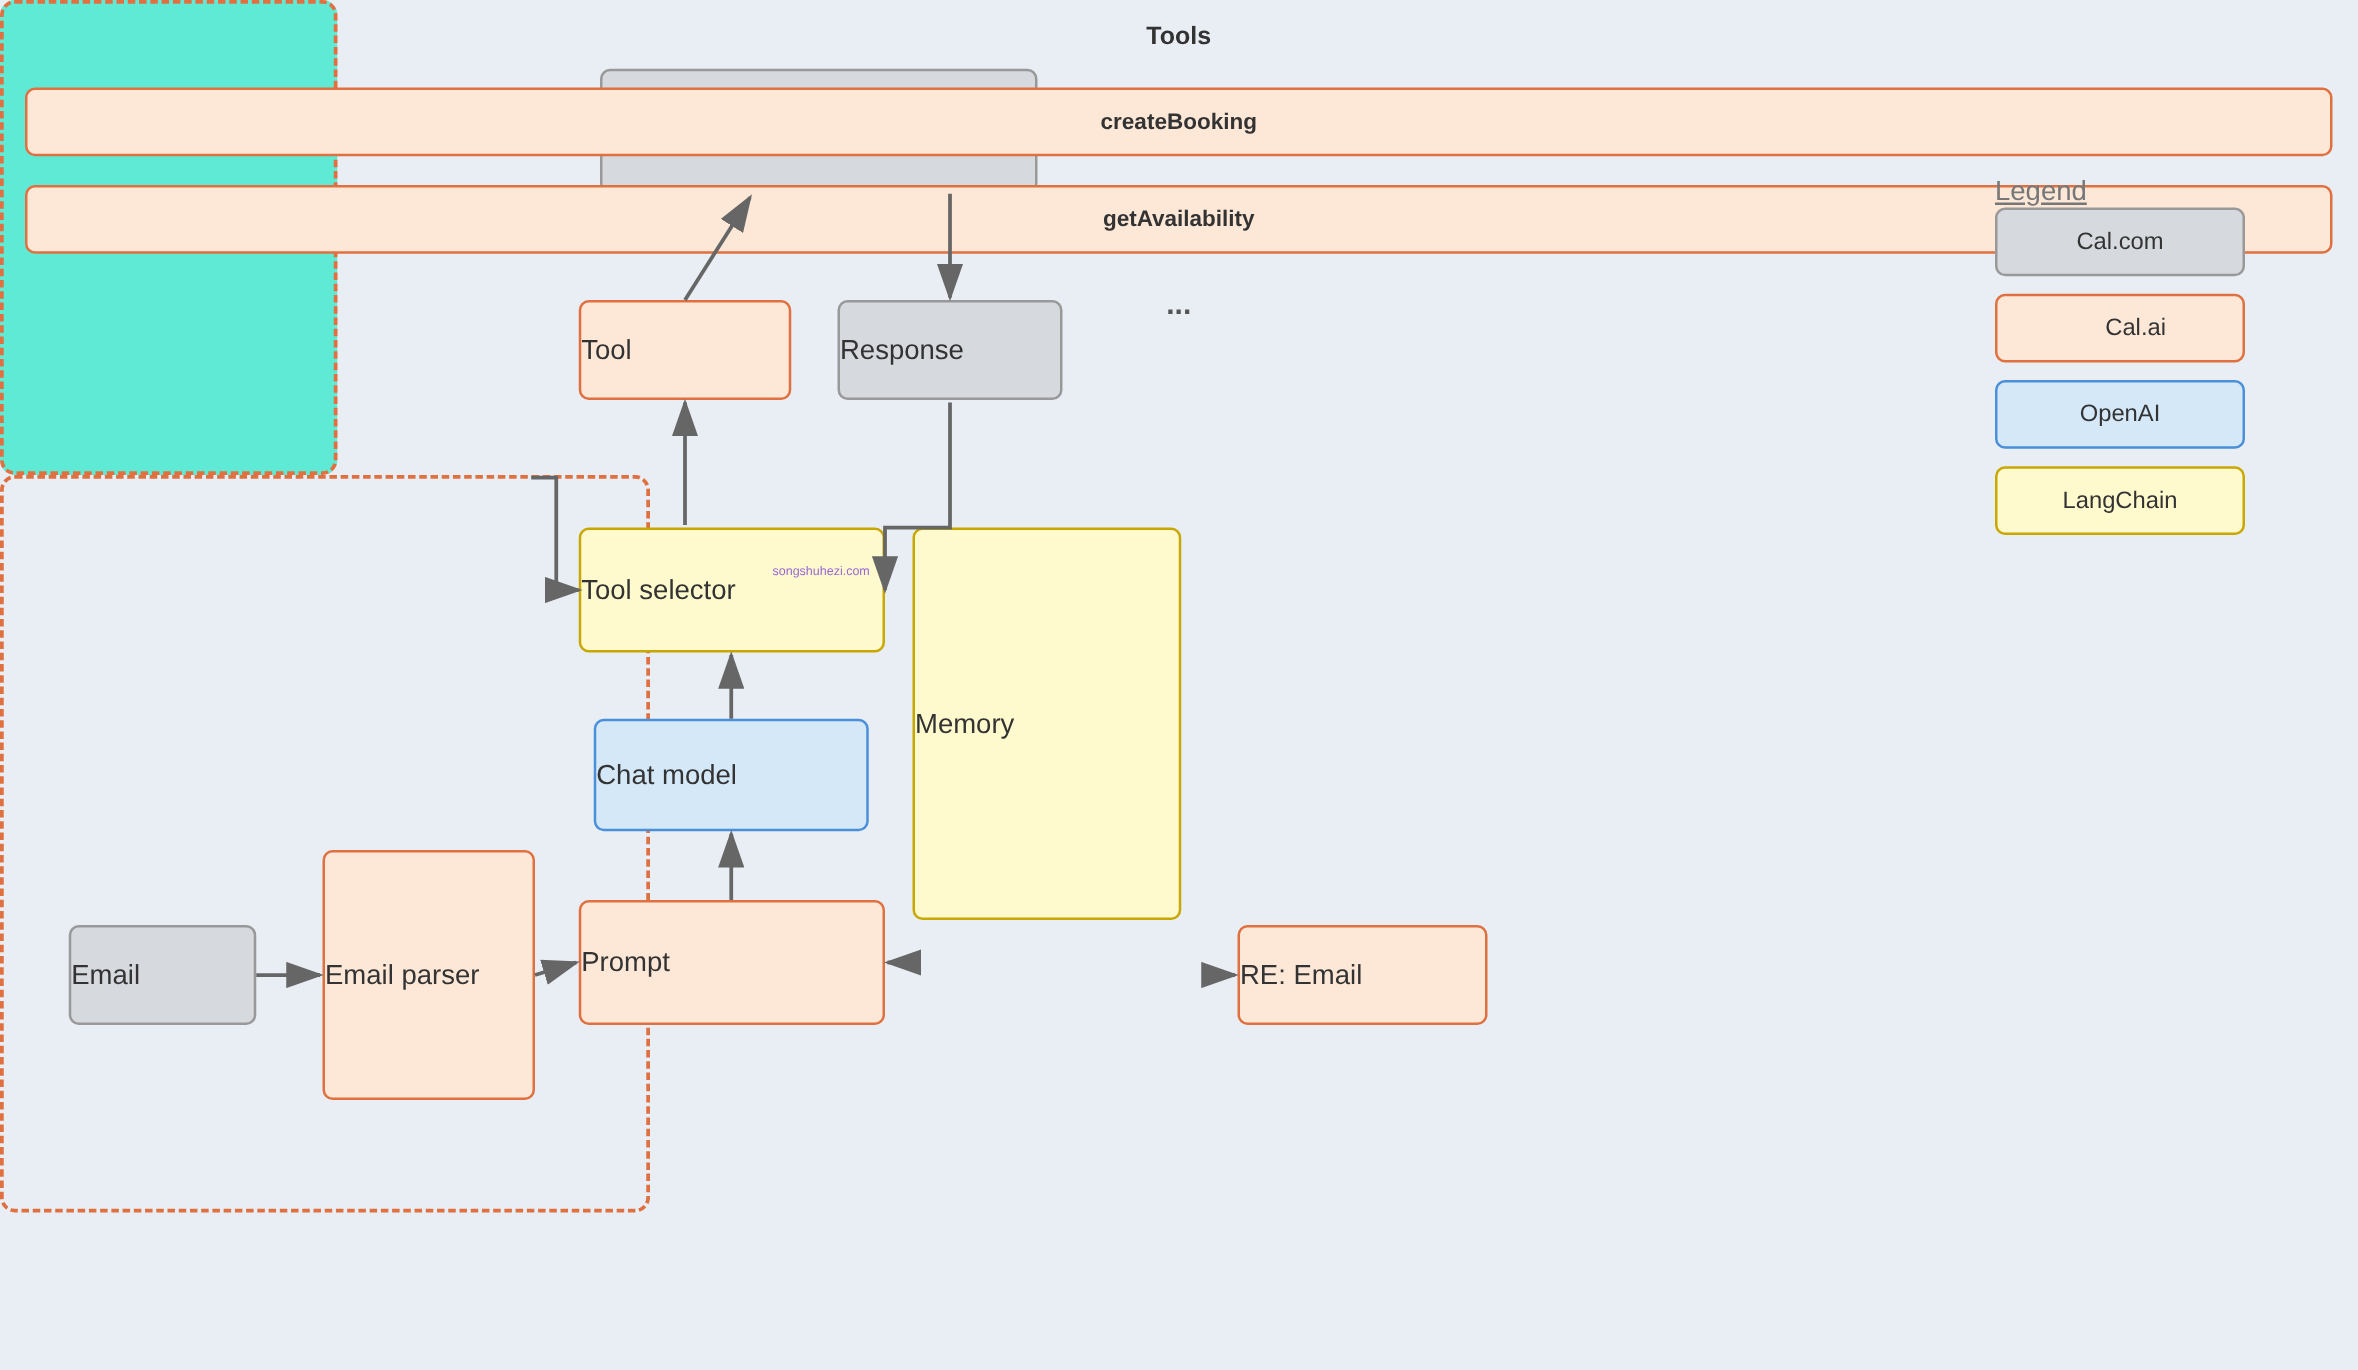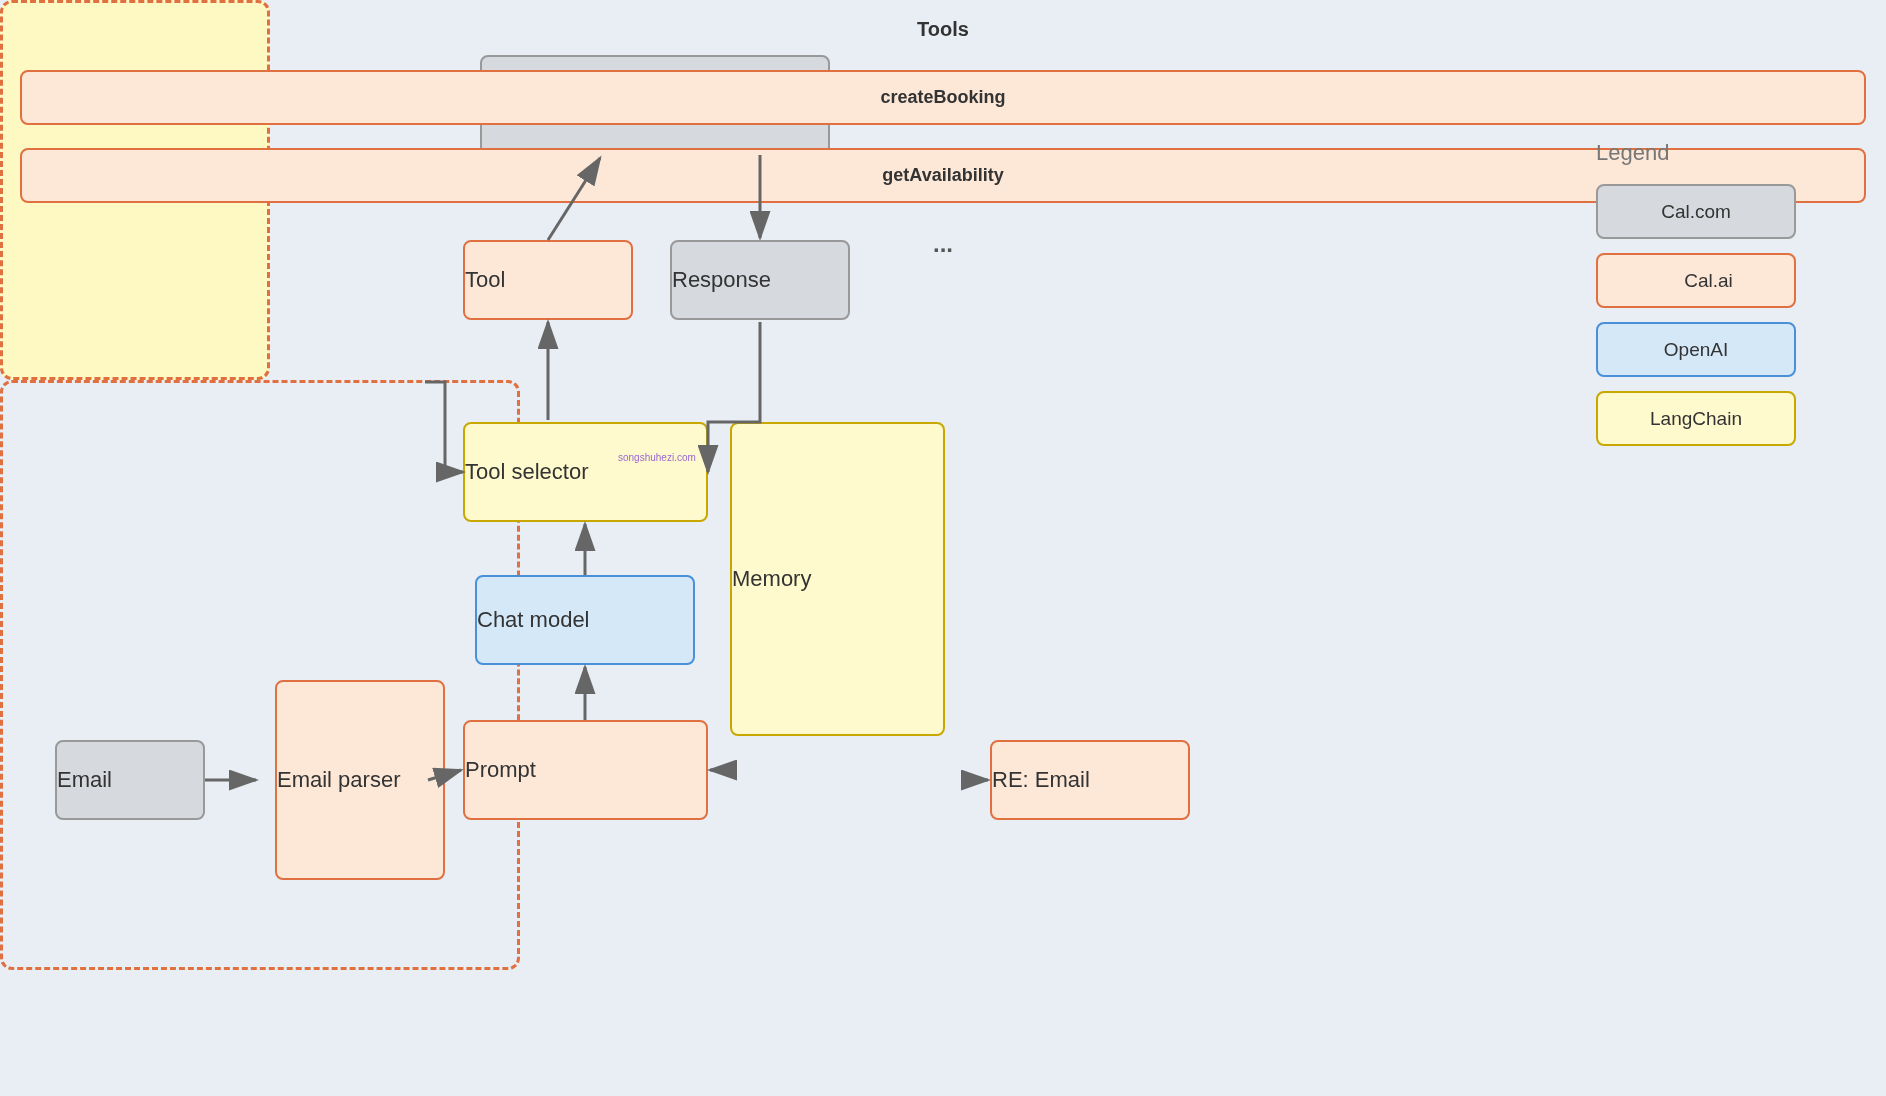--- a/index.html
+++ b/index.html
@@ -54,21 +54,21 @@
       width: 180px; height: 80px;
       background: #d6d9de;
       border: 2px solid #999;
       color: #333;
     }
 
     
     .box-tools-container {
       top: 175px; left: 155px;
       width: 270px; height: 380px;
-      background: #fef9c3;
+      background: #5eead4;
       border: 3px dashed #e07040;
       border-radius: 12px;
       font-weight: bold;
     }
     .box-tools-container .title {
       position: absolute;
       top: 18px; left: 0; right: 0;
       text-align: center;
       font-size: 20px;
       color: #333;
@@ -136,21 +136,21 @@
     .box-prompt {
       top: 720px; left: 463px;
       width: 245px; height: 100px;
       background: #fde8d8;
       border: 2.5px solid #e07040;
       color: #333;
     }
 
     
     .box-email-parser {
-      top: 680px; left: 275px;
+      top: 680px; left: 258px;
       width: 170px; height: 200px;
       background: #fde8d8;
       border: 2px solid #e07040;
       color: #333;
     }
 
     
     .box-email {
       top: 740px; left: 55px;
       width: 150px; height: 80px;
@@ -169,21 +169,21 @@
     }
 
     
     .legend {
       position: absolute;
       top: 140px; right: 90px;
     }
     .legend-title {
       font-size: 22px;
       color: #777;
-      margin-bottom: 18px;
+      text-decoration: underline;
     }
     .legend-item {
       width: 200px;
       height: 55px;
       border-radius: 8px;
       display: flex;
       align-items: center;
       justify-content: center;
       font-size: 19px;
       color: #333;

